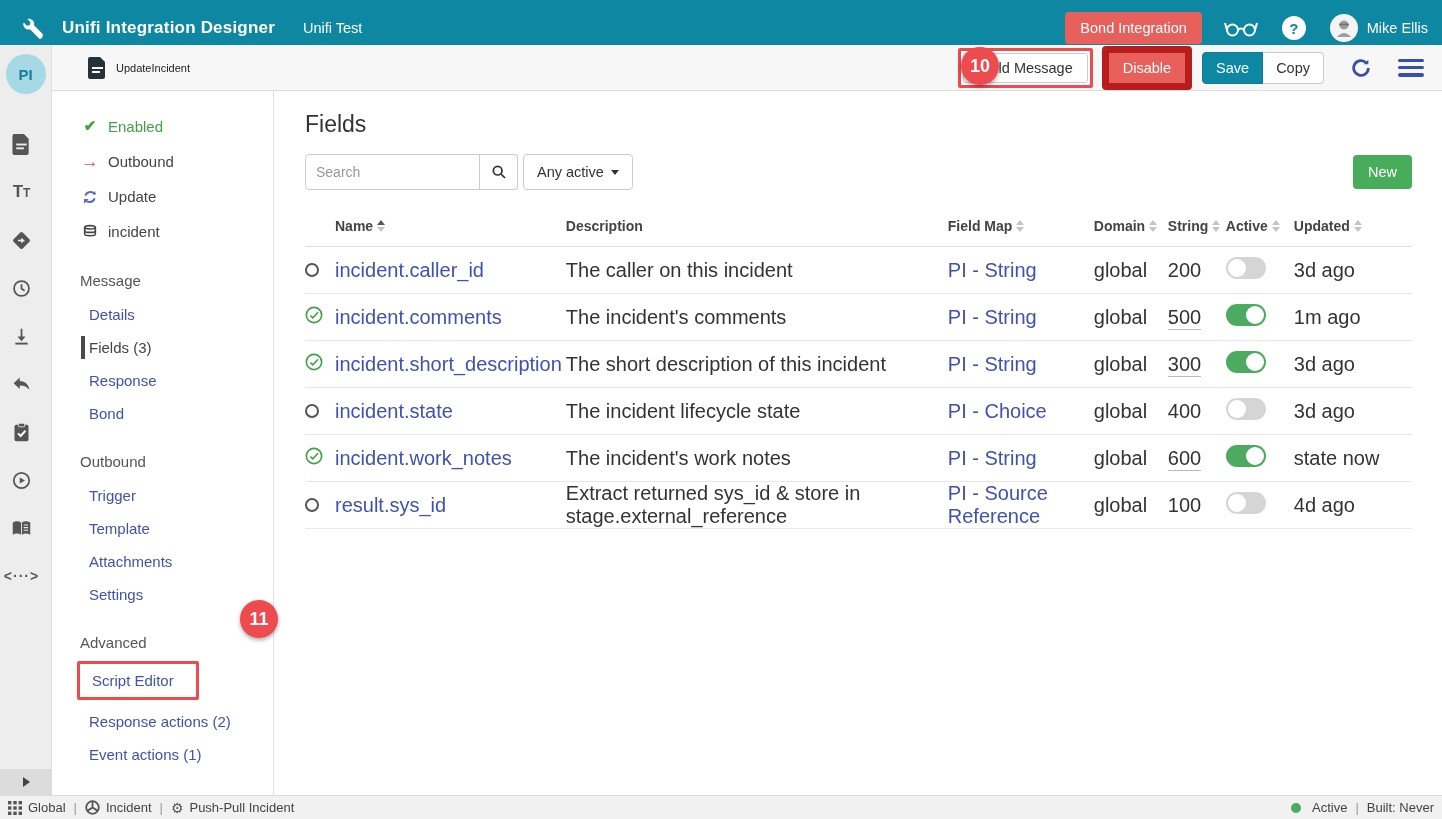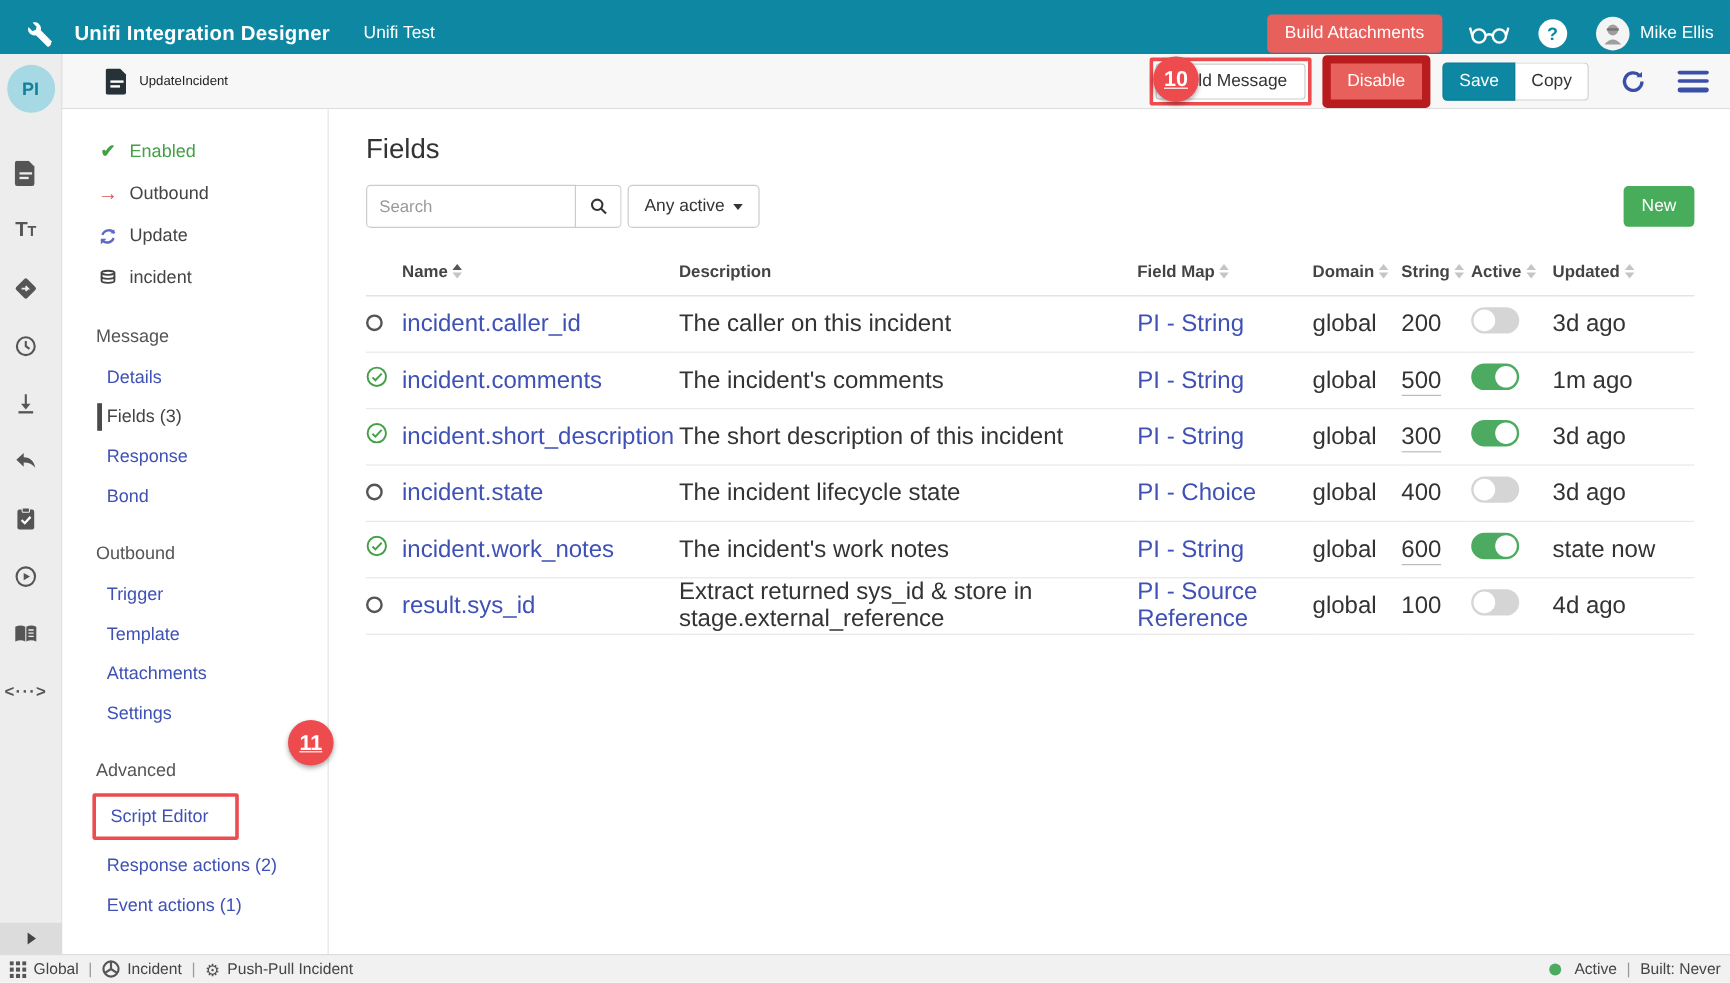--- a/index.html
+++ b/index.html
@@ -99,37 +99,37 @@
   tr.row-active .order-val { border-bottom:1px solid #bbb; padding-bottom:1px; }
 
   
   .statusbar { position:absolute; left:0; bottom:0; width:100%; height:24px; background:#f1f1f1; border-top:1px solid #ddd; display:flex; align-items:center; font-size:13px; color:#444; padding:0 8px; }
   .statusbar .sb-item { display:flex; align-items:center; gap:6px; }
   .statusbar .sep { margin:0 8px; color:#999; }
   .statusbar .spacer { flex:1; }
   .green-dot { width:10px; height:10px; border-radius:50%; background:#4cab60; display:inline-block; margin-right:5px; }
 
   
-  .anno-circle { position:absolute; width:38px; height:38px; border-radius:50%; background:#ee4b4e; color:#fff; font-size:18px; font-weight:bold; display:flex; align-items:center; justify-content:center; box-shadow:0 2px 4px rgba(0,0,0,.35); z-index:50;text-decoration:underline; }
+  .anno-circle { position:absolute; width:38px; height:38px; border-radius:50%; background:#ee4b4e; color:#fff; font-size:18px; font-weight:bold; display:flex; align-items:center; justify-content:center; box-shadow:0 2px 4px rgba(0,0,0,.35); z-index:50; }
   #anno10 { left:961px; top:47px; }
   #anno11 { left:240px; top:600px; }
 </style>
 </head>
 <body>
 
 <div class="app">
 
   <div class="topbar">
     <svg class="wrench" viewBox="0 0 24 24" fill="#fff">
       <path d="M21.6 18.2 12.9 9.5c.5-1.6.1-3.4-1.2-4.7C10.3 3.4 8.3 3 6.7 3.7l3 3-.7 2.6-2.6.7-3-3c-.7 1.7-.3 3.6 1.1 5 1.3 1.3 3.1 1.7 4.7 1.2l8.7 8.7c.4.4 1 .4 1.4 0l1.3-1.3c.4-.4.4-1 0-1.4z"></path>
     </svg>
     <span class="app-title">Unifi Integration Designer</span>
     <span class="sub-title">Unifi Test</span>
     <span class="spacer"></span>
-    <button class="btn-build-integration">Build Attachments</button>
+    <button class="btn-build-integration">Bond Integration</button>
     <svg class="glasses" viewBox="0 0 34 22" fill="none" stroke="#fff" stroke-width="2">
       <circle cx="8.5" cy="13" r="5.5"></circle>
         <circle cx="25.5" cy="13" r="5.5"></circle>
       <path d="M14 13 q3 -3 6 0 M3 13 L1 6 M31 13 L33 6"></path>
     </svg>
     <span class="help-circle">?</span>
     <span class="avatar">
       <svg width="22" height="22" viewBox="0 0 22 22">
         <circle cx="11" cy="8" r="4.5" fill="#9e9e9e"></circle>
         <rect x="6" y="6.5" width="10" height="2" fill="#757575"></rect>

